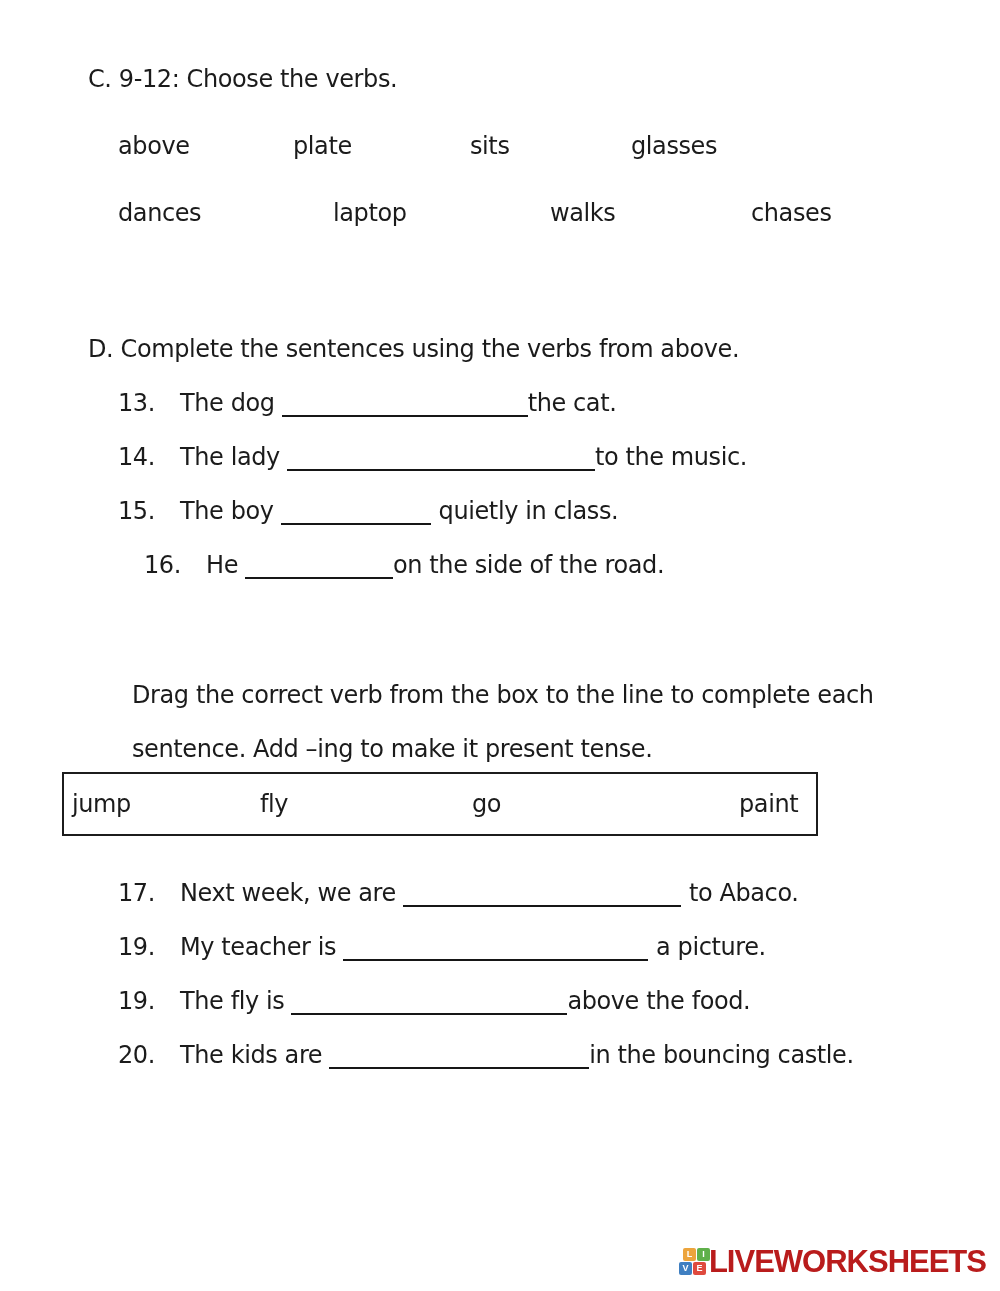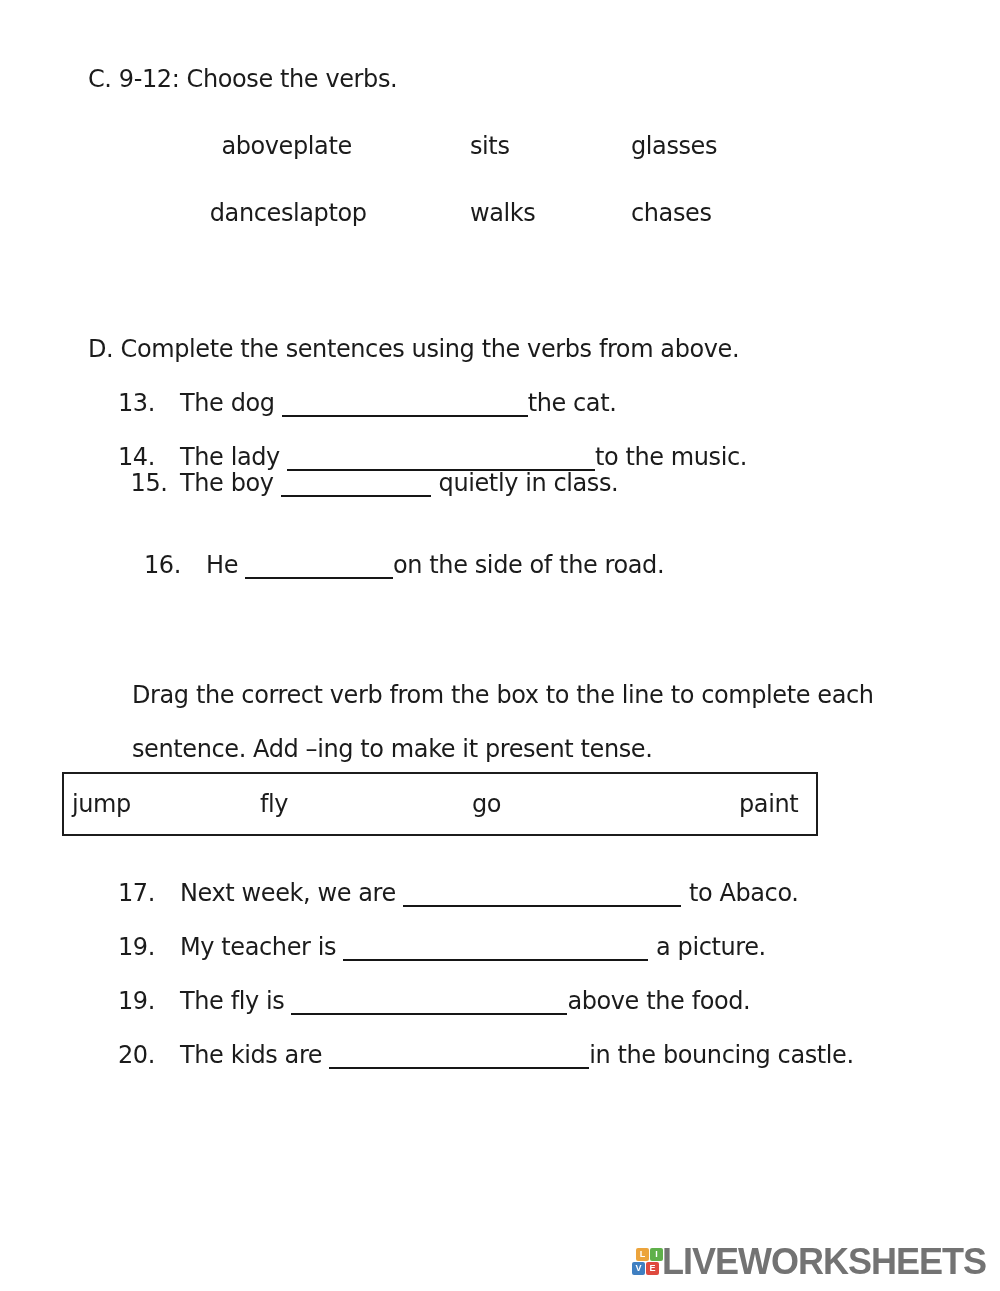--- a/index.html
+++ b/index.html
@@ -10,21 +10,21 @@
     font-family: "DejaVu Sans", sans-serif;
     color: #1b1b1b;
     font-size: 24px;
     letter-spacing: -0.4px;
     overflow: hidden;
   }
   .abs { position: absolute; }
   .heading { line-height: 30px; }
   .verb-row { left: 118px; display: flex; line-height: 30px; }
   .verb-cell { display: inline-block; }
-  .vc1 { width: 175px; text-align: right; } .vc2 { width: 177px; } .vc3 { width: 161px; }
+  .vc1 { width: 175px; } .vc2 { width: 177px; } .vc3 { width: 161px; }
   .shift-r { margin-left: 0; }
   .sentence { left: 118px; line-height: 30px; white-space: nowrap; }
   .num { display: inline-block; width: 62px; }
   .blank {
     display: inline-block;
     border-bottom: 2px solid #161616;
     vertical-align: -6px;
     margin-left: 7px;
   }
   .blank.mr { margin-right: 8px; }
@@ -47,56 +47,56 @@
   .tile {
     width: 13px; height: 13px; border-radius: 2px;
     color: #ffffff;
     font-family: "Liberation Sans", sans-serif;
     font-weight: 700; font-size: 9px; line-height: 13px;
     text-align: center; letter-spacing: 0;
   }
   .logo-text {
     font-family: "Liberation Sans", sans-serif;
     font-weight: 700;
-    font-size: 36px;
+    font-size: 31px;
     letter-spacing: -1px;
-    color: #737373;
+    color: #b91c1c;
     line-height: 31px;
   }
 </style>
 </head>
 <body>
 
 <div class="abs heading" style="left:88px; top:64px;">C. 9-12: Choose the verbs.</div>
 
 <div class="abs verb-row" style="top:131px;">
   <span class="verb-cell vc1">above</span>
   <span class="verb-cell vc2">plate</span>
   <span class="verb-cell vc3">sits</span>
   <span class="verb-cell">glasses</span>
 </div>
 
-<div class="abs verb-row" style="top:198px;">
+<div class="abs verb-row" style="top:198px;gap:40px;">
   <span class="verb-cell vc1">dances</span>
   <span class="verb-cell vc2">laptop</span>
   <span class="verb-cell vc3">walks</span>
   <span class="verb-cell shift-r">chases</span>
 </div>
 
 <div class="abs heading" style="left:88px; top:334px;">D. Complete the sentences using the verbs from above.</div>
 
 <div class="abs sentence" style="top:388px;">
   <span class="num">13.</span><span>The dog</span><span class="blank" style="width:246px;"></span><span>the cat.</span>
 </div>
 
 <div class="abs sentence" style="top:442px;">
   <span class="num">14.</span><span>The lady</span><span class="blank" style="width:308px;"></span><span>to the music.</span>
 </div>
 
-<div class="abs sentence" style="top:468px;text-align:center;">
+<div class="abs sentence" style="top:496px;">
   <span class="num">15.</span><span>The boy</span><span class="blank mr" style="width:150px;"></span><span>quietly in class.</span>
 </div>
 
 <div class="abs sentence" style="top:550px;margin-left:26px;">
   <span class="num">16.</span><span>He</span><span class="blank" style="width:148px;"></span><span>on the side of the road.</span>
 </div>
 
 <div class="abs instr" style="top:660px;">Drag the correct verb from the box to the line to complete each</div>
 <div class="abs instr" style="top:714px;">sentence. Add –ing to make it present tense.</div>
 

